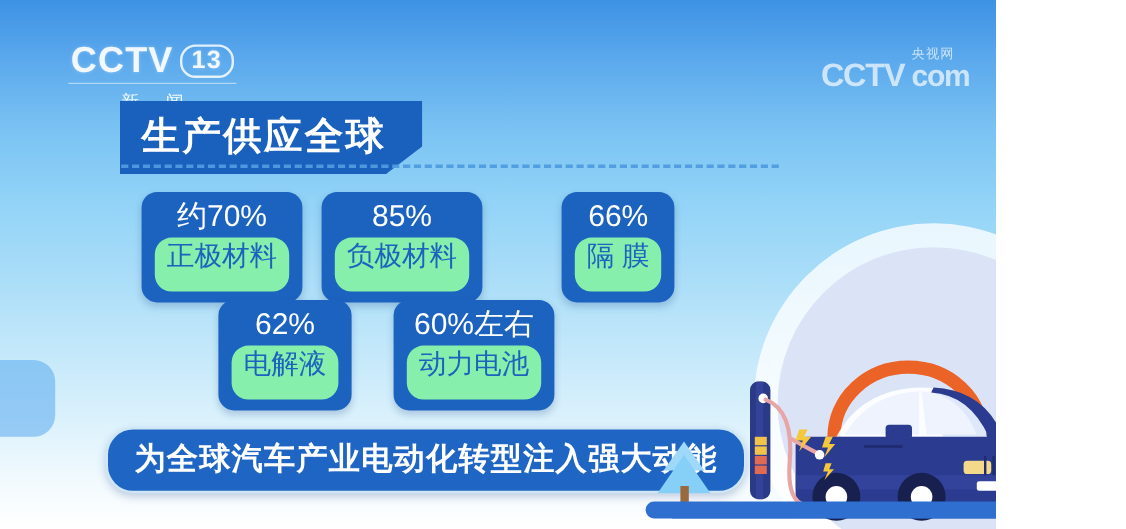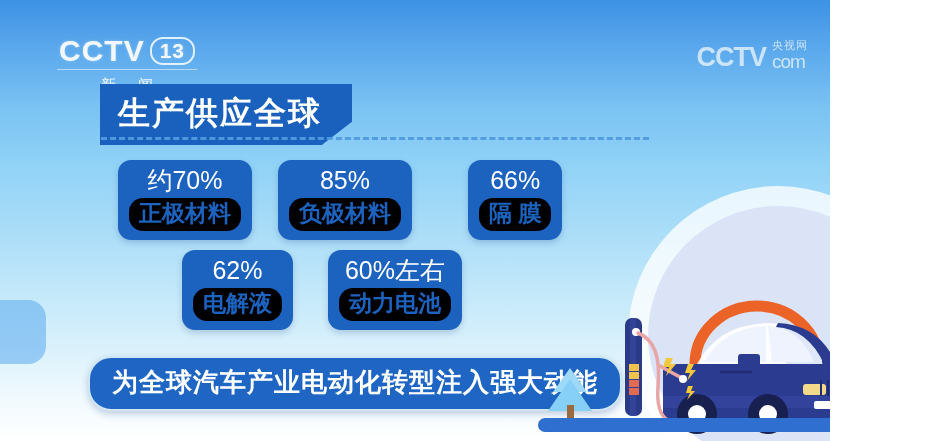--- a/index.html
+++ b/index.html
@@ -163,22 +163,22 @@
     line-height: 1;
   }
   .watermark .wm-side { line-height: 1; }
   .watermark .wm-cn {
     font-size: 11px;
     letter-spacing: 1px;
     display: block;
     margin-bottom: 1px;
   }
   .watermark .wm-com {
-    font-size: 19px;
-    font-weight: normal;
+    font-size: 25px;
+    font-weight: bold;
     letter-spacing: -1px;
     display: block;
   }
 
   
   .title-banner {
     position: absolute;
     left: 100px;
     top: 84px;
     background: #1a60bd;
@@ -212,27 +212,27 @@
   .card .pct {
     color: #ffffff;
     font-size: 25px;
     font-weight: normal;
     line-height: 1.08;
     letter-spacing: 0px;
     white-space: nowrap;
   }
   .card .pill {
     margin-top: 4px;
-    background: #000000;
+    background: #86efac;
     color: #1c62bf;
     border-radius: 14px;
     font-size: 23px;
-    font-weight: bold;
+    font-weight: normal;
     line-height: 1.16;
-    padding: 2px 10px 4px;
+    padding: 2px 10px 16px;
     white-space: nowrap;
   }
 
   
   .bottom-banner {
     position: absolute;
     left: 88px;
     top: 356px;
     background: #1f66c4;
     border: 2px solid #cfe6f7;
@@ -273,21 +273,21 @@
   </div>
 
   <div class="title-banner">生产供应全球</div>
   <div class="dashed-line"></div>
 
   <div class="card" style="left:118px; top:160px;">
     <div class="pct">约70%</div>
     <div class="pill">正极材料</div>
   </div>
 
-  <div class="card" style="left:278px; top:160px;">
+  <div class="card" style="left:268px; top:160px;">
     <div class="pct">85%</div>
     <div class="pill">负极材料</div>
   </div>
 
   <div class="card" style="left:428px; top:160px;margin-left:40px;">
     <div class="pct">66%</div>
     <div class="pill">隔 膜</div>
   </div>
 
   <div class="card" style="left:182px; top:250px;">

